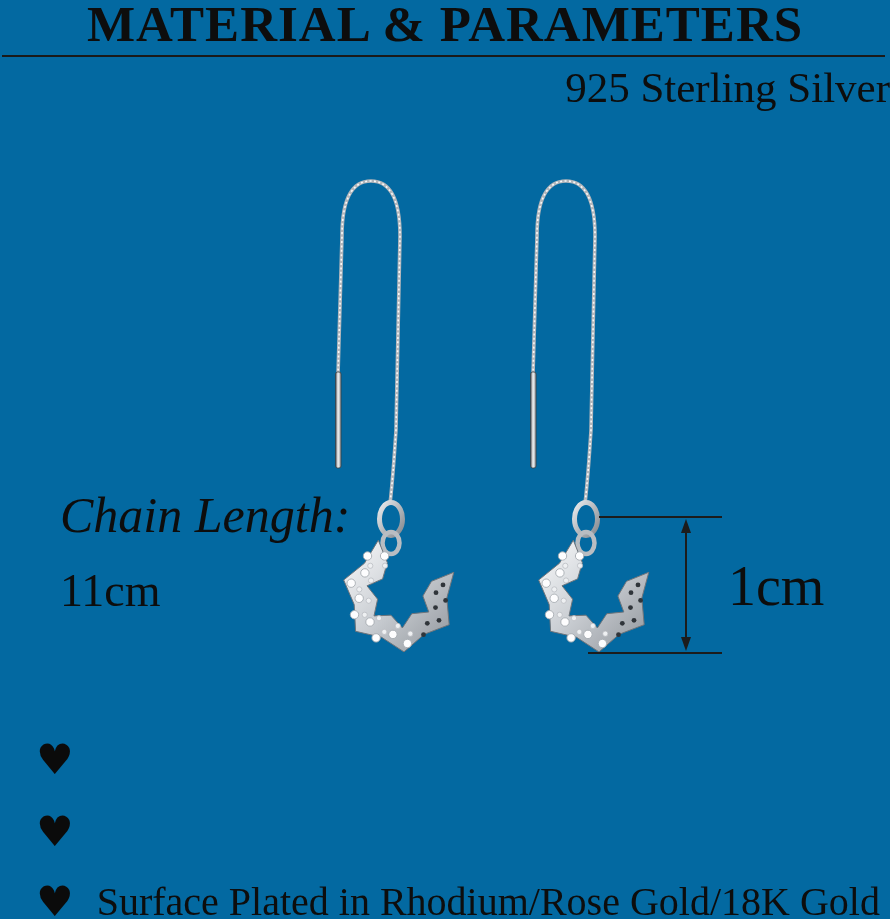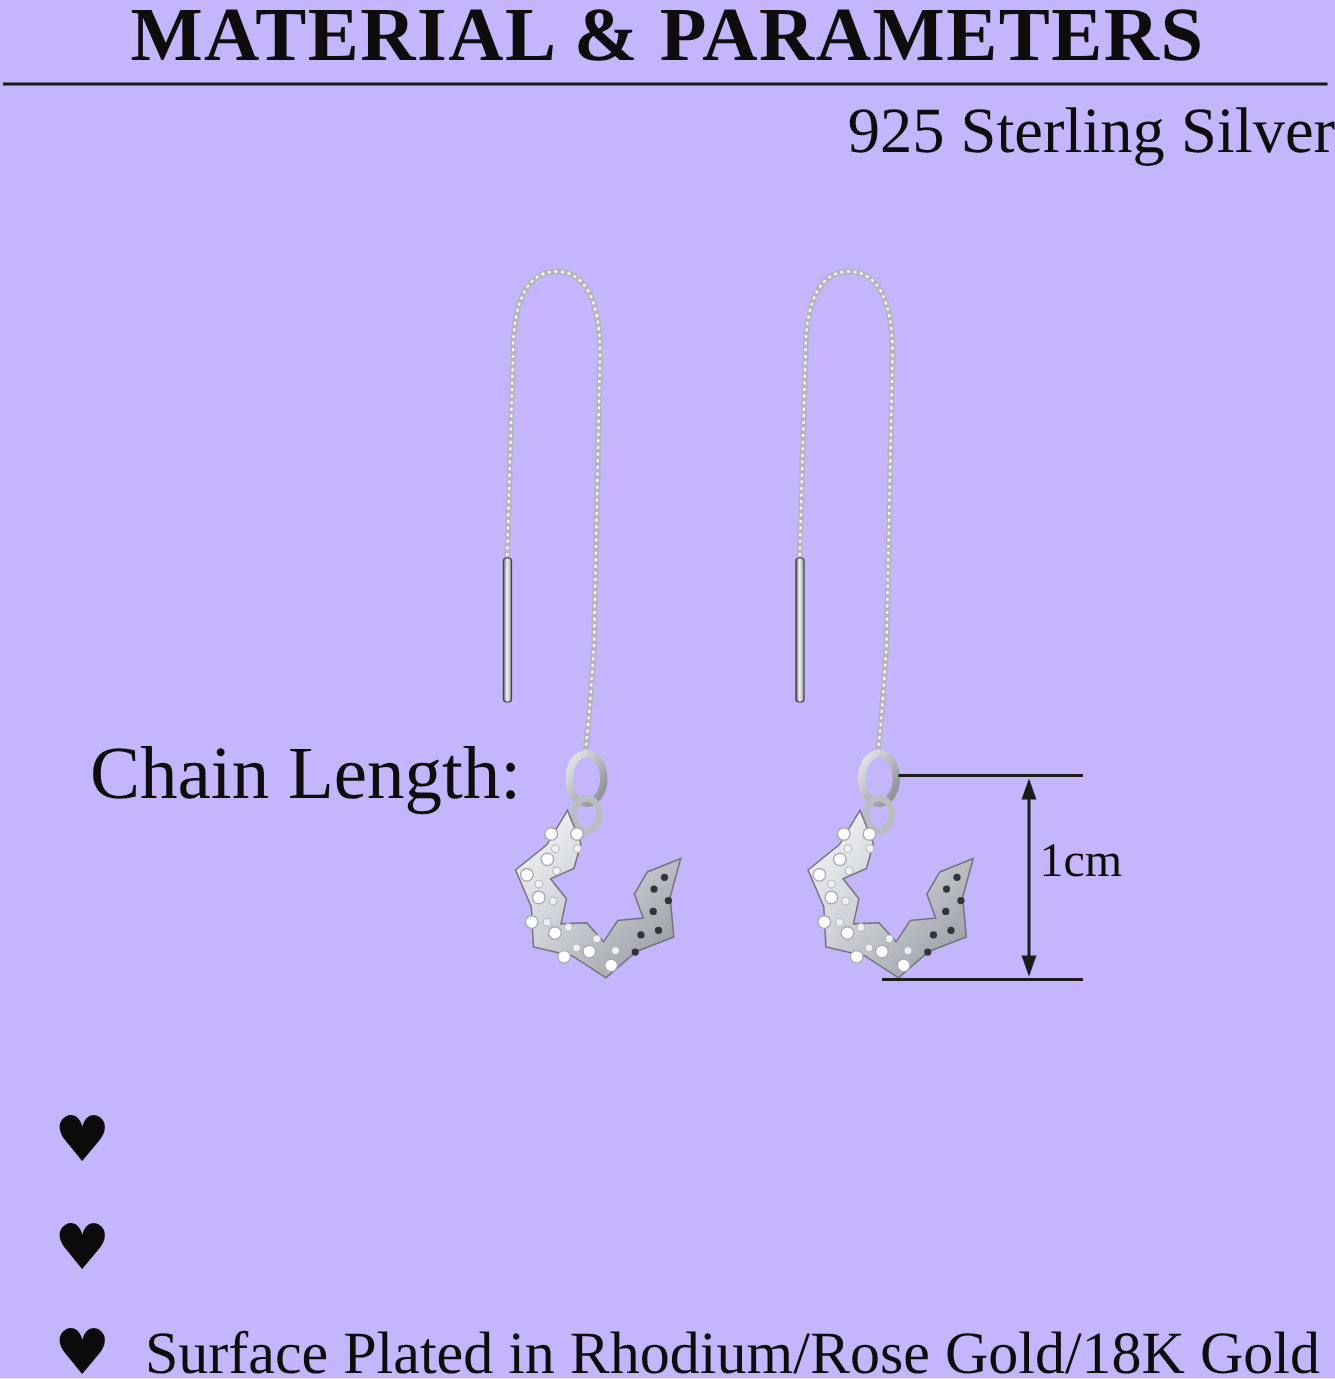--- a/index.html
+++ b/index.html
@@ -1,38 +1,38 @@
 <!DOCTYPE html>
 <html><head>
 <meta charset="utf-8">
 <style>
   * { margin:0; padding:0; box-sizing:border-box; }
   html,body { background:#ffffff; }
   .canvas {
-    position:relative; width:890px; height:919px; background:#c4b5fd;
+    position:relative; width:890px; height:919px; background:#0369a1;
     overflow:hidden; font-family:"Liberation Serif", serif; color:#111111;
   }
   .title {
     position:absolute; left:0; right:0; top:-6px; text-align:center;
     font-size:51px; font-weight:bold; letter-spacing:1px; line-height:1.2;
     color:#0d0d0d; white-space:nowrap;
   }
   .divider {
     position:absolute; left:2px; right:5px; top:55px; height:2px;
     background:#1a1a1a;
   }
   .subtitle {
     position:absolute; left:0; right:0; top:62px; text-align:right;
     font-size:43px; line-height:1.2; color:#0d0d0d; white-space:nowrap;
   }
   .illustration { position:absolute; left:0; top:0; width:890px; height:919px; }
   .dim-label { position:absolute; color:#0d0d0d; white-space:nowrap; line-height:1.1; }
-  .chain-label { left:60px; top:488px; font-size:50px; }
+  .chain-label { left:60px; top:488px; font-size:50px;font-style:italic; }
   .chain-value { left:60px; top:566px; font-size:46px; }
-  .charm-size  { left:693px; top:556px; font-size:32px; }
+  .charm-size  { left:728px; top:556px; font-size:56px; }
   .feature-row {
     position:absolute; left:36px; display:flex; align-items:baseline;
     white-space:nowrap;
   }
   .feature-row .heart {
     font-family:"DejaVu Sans", sans-serif; font-size:42px; color:#0b0b0b;
     margin-right:23px; transform:translateY(1px); display:inline-block;
   }
   .feature-row .feature-text { font-size:40px; color:#0d0d0d; }
   .row-1 { top:734px; }
@@ -116,20 +116,21 @@
     <g stroke="#1c1c1c" stroke-width="2">
       <line x1="599" y1="517" x2="722" y2="517"></line>
       <line x1="588" y1="653" x2="722" y2="653"></line>
       <line x1="686" y1="528" x2="686" y2="642"></line>
     </g>
     <polygon points="686,519 681,533 691,533" fill="#1c1c1c"></polygon>
     <polygon points="686,651 681,637 691,637" fill="#1c1c1c"></polygon>
   </svg>
 
   <div class="dim-label chain-label">Chain Length:</div>
+  <div class="dim-label chain-value">11cm</div>
   <div class="dim-label charm-size">1cm</div>
 
   <div class="feature-row row-1">
     <span class="heart">♥</span>
   </div>
   <div class="feature-row row-2">
     <span class="heart">♥</span>
   </div>
   <div class="feature-row row-3">
     <span class="heart">♥</span>

